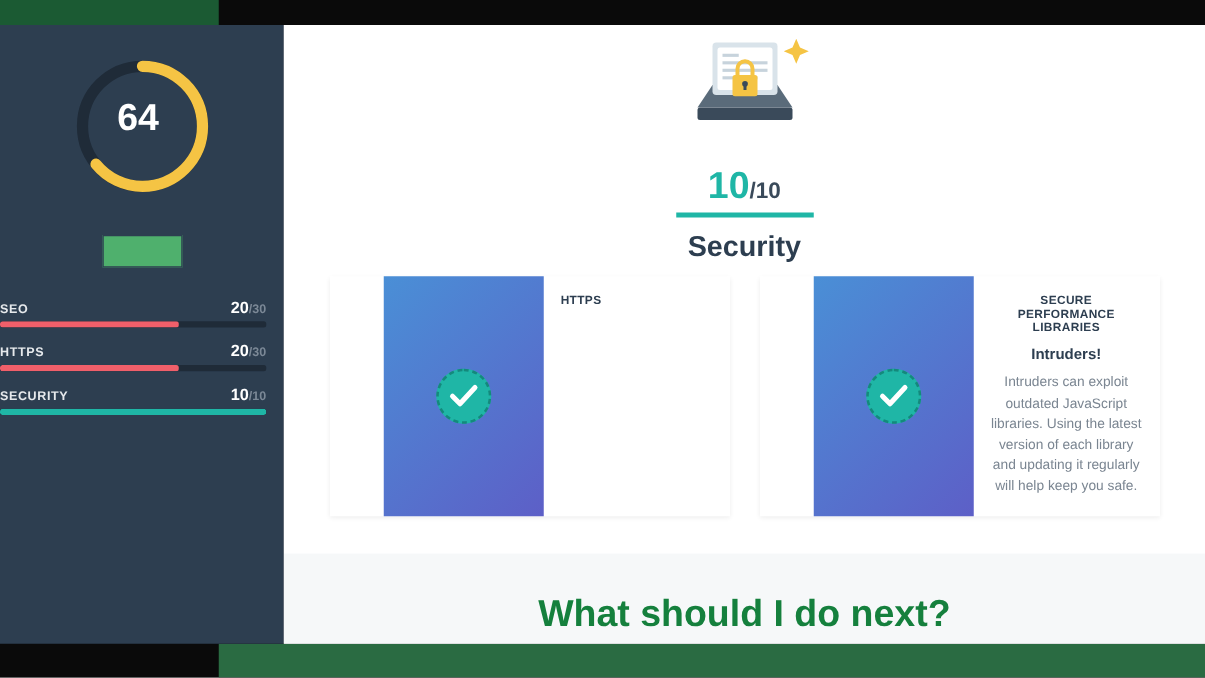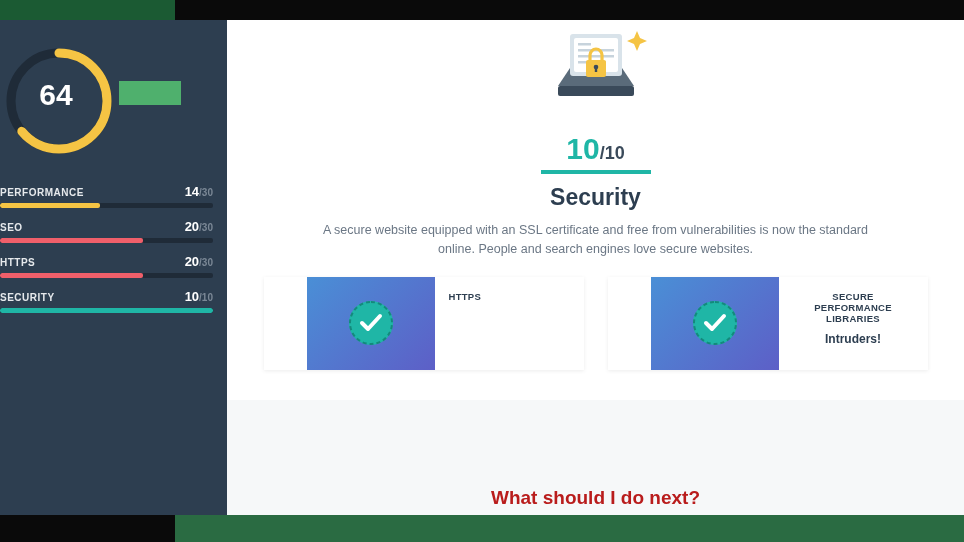--- a/index.html
+++ b/index.html
@@ -3,21 +3,21 @@
 <meta charset="utf-8">
 <style>
 * { margin: 0; padding: 0; box-sizing: border-box; }
 body { font-family: -apple-system, BlinkMacSystemFont, "Segoe UI", Helvetica, Arial, sans-serif; background: #0a0a0a; width: 964px; height: 542px; overflow: hidden; position: relative; }
 .outer-band-top { position: absolute; top: 0; left: 0; right: 0; height: 20px; background: #0a0a0a; }
 .outer-band-bottom { position: absolute; bottom: 0; left: 0; right: 0; height: 27px; background: #0a0a0a; }
 .green-band-left { position: absolute; top: 0; left: 0; width: 175px; height: 20px; background: #1b5a33; }
 .green-band-bottom { position: absolute; bottom: 0; left: 175px; right: 0; height: 27px; background: #2a6b42; }
 .app { position: absolute; top: 20px; left: 0; right: 0; bottom: 27px; display: flex; }
 .sidebar { width: 227px; background: #2d3e50; color: #fff; padding: 22px 0 0 0; flex-shrink: 0; }
-.gauge-wrap { display: flex; align-items: center; margin-bottom: 18px; }
+.gauge-wrap { display: flex; flex-direction: column; align-items: center; margin-bottom: 18px; gap: 44px; }
 .gauge { position: relative; width: 118px; height: 118px; display: flex; align-items: center; justify-content: center; }
 .gauge svg { position: absolute; top: 0; left: 0; }
 .gauge-score { font-size: 30px; font-weight: 700; color: #fff; position: relative; top: -6px; left: -3px; }
 .grade-badge { width: 64px; height: 26px; background: #4fb06d; margin-top: -16px; border: 1px solid #2d3e50; }
 .metrics { margin-top: 6px; }
 .metric { padding: 6px 14px 5px 0; }
 .metric-row { display: flex; justify-content: space-between; align-items: baseline; margin-bottom: 4px; }
 .metric-label { font-size: 10px; letter-spacing: 0.5px; font-weight: 600; color: #e6e9ec; }
 .metric-score { font-size: 13px; font-weight: 700; color: #fff; }
 .metric-score .max { font-size: 10px; color: #7b8896; font-weight: 600; }
@@ -34,21 +34,21 @@
 .sec-desc { font-size: 12.5px; color: #6b7785; max-width: 560px; margin: 0 auto 18px auto; line-height: 1.5; }
 .cards { display: flex; gap: 24px; justify-content: center; }
 .card { display: flex; width: 320px; background: #fff; box-shadow: 0 1px 4px rgba(0,0,0,0.08); text-align: center; padding-left: 43px; }
 .card-icon { width: 128px; background: linear-gradient(135deg, #4a8fd6 0%, #5d5fc7 100%); display: flex; align-items: center; justify-content: center; flex-shrink: 0; }
 .badge-circle { width: 48px; height: 48px; position: relative; }
 .card-body { padding: 14px 14px 16px 14px; }
 .card-cat { font-size: 9.5px; letter-spacing: 0.3px; font-weight: 700; color: #2d3e50; margin-bottom: 8px; }
 .card-status { font-size: 12px; font-weight: 700; color: #2d3e50; margin-bottom: 8px; }
 .card-text { font-size: 11px; color: #7a8591; line-height: 1.5; }
 .next-section { flex: 1; background: #f6f8f9; display: flex; align-items: flex-end; justify-content: center; padding-bottom: 6px; }
-.next-title { font-size: 19px; font-weight: 700; color: #b91c1c; }
+.next-title { font-size: 30px; font-weight: 700; color: #15803d; }
 </style>
 </head>
 <body>
 
 <div class="outer-band-top"></div>
 <div class="green-band-left"></div>
 <div class="outer-band-bottom"></div>
 <div class="green-band-bottom"></div>
 
 <div class="app">
@@ -59,29 +59,20 @@
         <svg width="118" height="118" viewBox="0 0 118 118">
           <circle cx="59" cy="59" r="48" fill="none" stroke="#1f2b38" stroke-width="9"></circle>
           <circle cx="59" cy="59" r="48" fill="none" stroke="#f5c444" stroke-width="9" stroke-dasharray="301.6" stroke-dashoffset="108.6" transform="rotate(-90 59 59)" stroke-linecap="round"></circle>
         </svg>
         <div class="gauge-score">64</div>
       </div>
       <div class="grade-badge"></div>
     </div>
 
     <div class="metrics">
-      <div class="metric">
-        <div class="metric-row">
-          <span class="metric-label">PERFORMANCE</span>
-          <span class="metric-score"><span>14</span><span class="max">/30</span></span>
-        </div>
-        <div class="metric-bar">
-            <div class="metric-fill" style="width: 47%; background: rgb(245, 196, 68);"></div>
-          </div>
-      </div>
       <div class="metric">
         <div class="metric-row">
           <span class="metric-label">SEO</span>
           <span class="metric-score"><span>20</span><span class="max">/30</span></span>
         </div>
         <div class="metric-bar">
             <div class="metric-fill" style="width: 67%; background: rgb(240, 95, 106);"></div>
           </div>
       </div>
       <div class="metric">
@@ -124,21 +115,20 @@
             <circle cx="60" cy="43" r="2.3" fill="#3a4a5a"></circle>
             <rect x="58.8" y="43" width="2.4" height="5" fill="#3a4a5a"></rect>
           </g>
         </svg>
       </div>
       <div class="sec-score-line">
         <span class="sec-score-val">10</span><span class="sec-score-max">/10</span>
       </div>
       <div class="sec-underline"></div>
       <h2 class="sec-title">Security</h2>
-      <p class="sec-desc">A secure website equipped with an SSL certificate and free from vulnerabilities is now the standard online. People and search engines love secure websites.</p>
 
       <div class="cards">
         <div class="card">
           <div class="card-icon">
             <svg class="badge-circle" viewBox="0 0 48 48">
               <circle cx="24" cy="24" r="22" fill="#1fb6a6"></circle>
               <path d="M24 3 a21 21 0 0 1 0 42 a21 21 0 0 1 0 -42" fill="none" stroke="#14897c" stroke-width="2" stroke-dasharray="4 3"></path>
               <path d="M15 24 l6 6 l12 -13" fill="none" stroke="#fff" stroke-width="4" stroke-linecap="round" stroke-linejoin="round"></path>
             </svg>
           </div>
@@ -151,20 +141,21 @@
           <div class="card-icon">
             <svg class="badge-circle" viewBox="0 0 48 48">
               <circle cx="24" cy="24" r="22" fill="#1fb6a6"></circle>
               <path d="M24 3 a21 21 0 0 1 0 42 a21 21 0 0 1 0 -42" fill="none" stroke="#14897c" stroke-width="2" stroke-dasharray="4 3"></path>
               <path d="M15 24 l6 6 l12 -13" fill="none" stroke="#fff" stroke-width="4" stroke-linecap="round" stroke-linejoin="round"></path>
             </svg>
           </div>
           <div class="card-body">
             <div class="card-cat">SECURE PERFORMANCE LIBRARIES</div>
             <div class="card-status">Intruders!</div>
+            <div class="card-text">Intruders can exploit outdated JavaScript libraries. Using the latest version of each library and updating it regularly will help keep you safe.</div>
           </div>
         </div>
       </div>
     </section>
 
     <section class="next-section">
       <h2 class="next-title">What should I do next?</h2>
     </section>
   </main>
 

